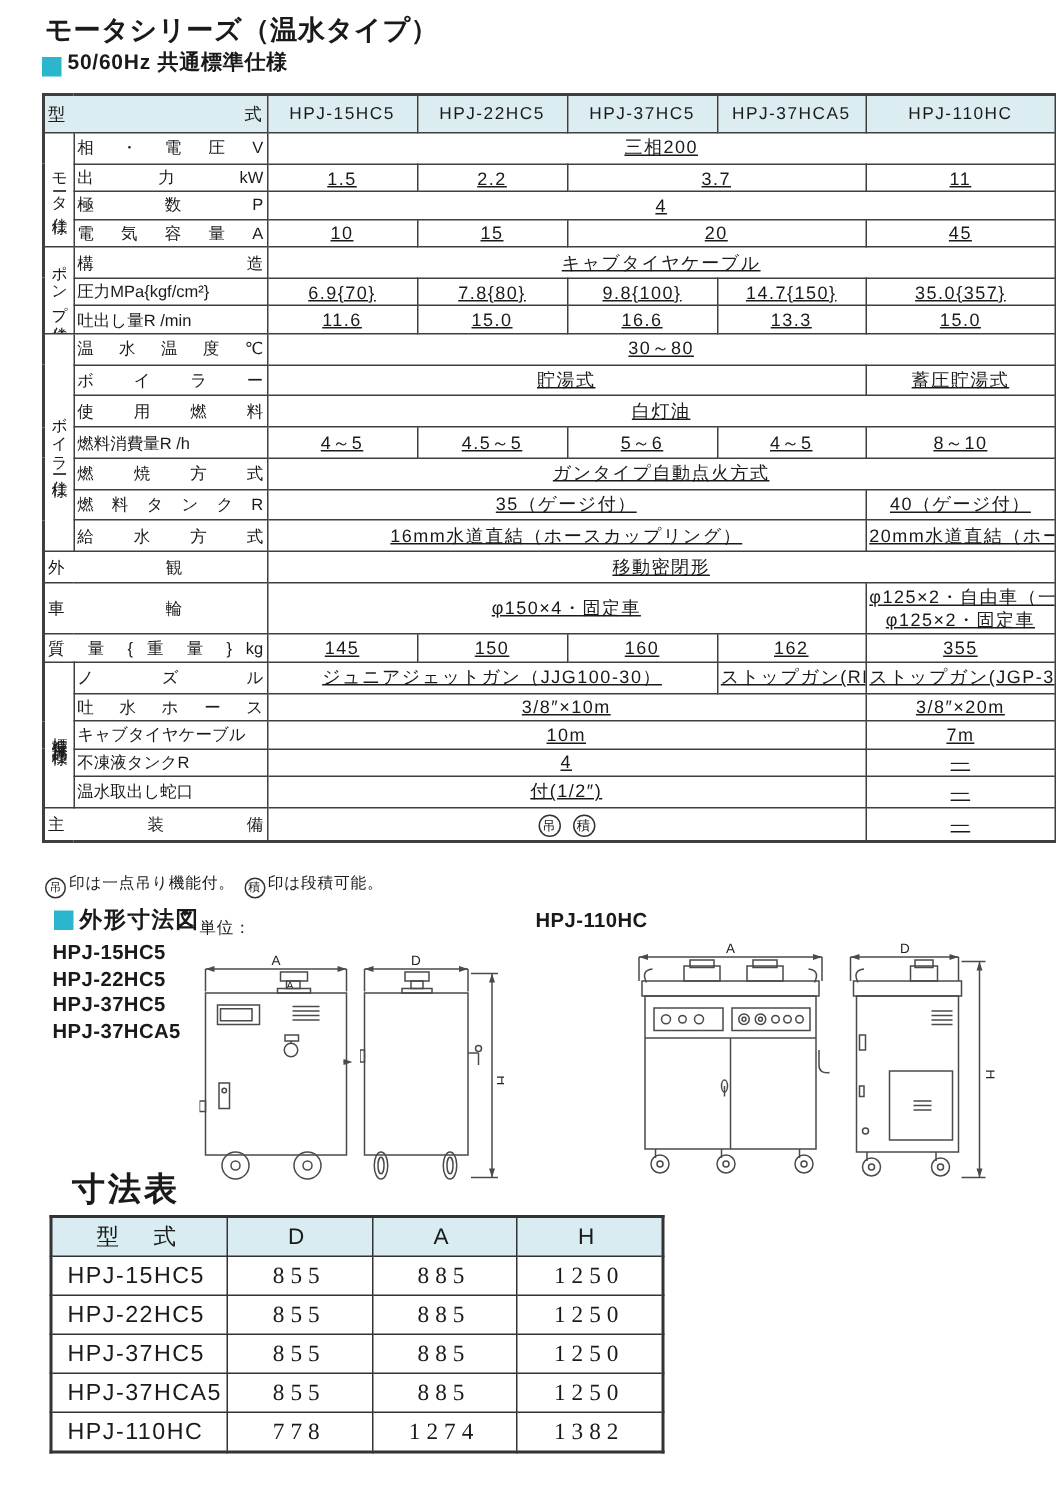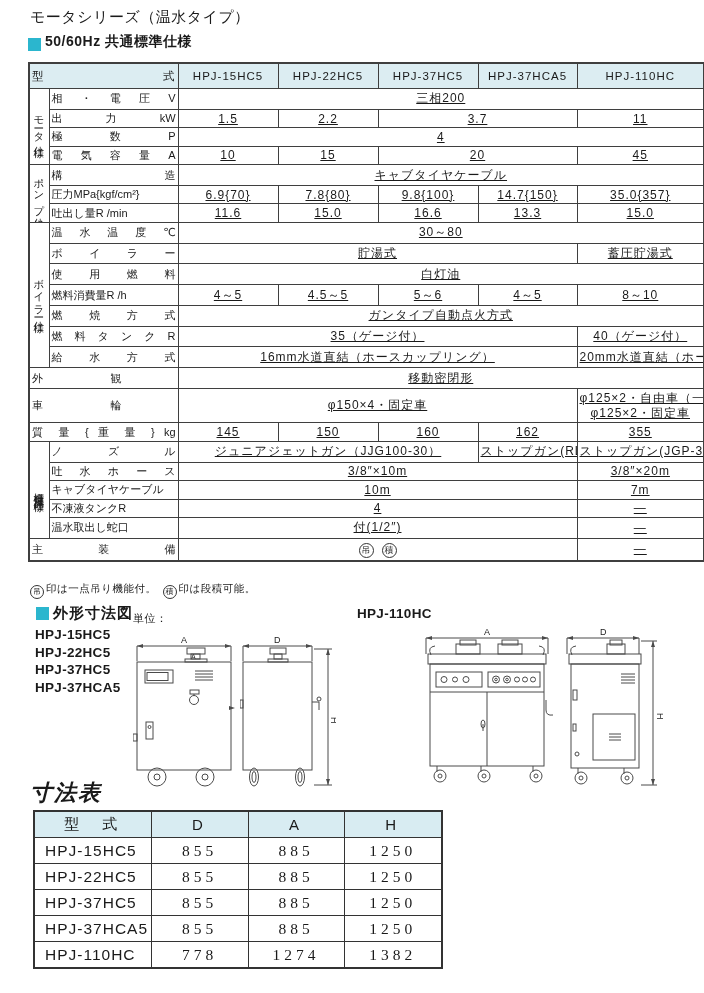--- a/index.html
+++ b/index.html
@@ -2,21 +2,21 @@
 <html><head>
 <meta charset="utf-8">
 <style>
   html,body{margin:0;padding:0;}
   body{
     width:704px;height:993px;position:relative;background:#fff;
     font-family:"Liberation Sans","DejaVu Sans",sans-serif;color:#1a1a1a;
     overflow:hidden;
   }
   
-  .page-title{position:absolute;left:30px;top:8px;font-size:15px;font-weight:400;letter-spacing:.5px;}
+  .page-title{position:absolute;left:30px;top:8px;font-size:18px;font-weight:700;letter-spacing:.5px;}
   .subtitle{position:absolute;left:28px;top:33px;display:flex;align-items:flex-end;font-size:14px;font-weight:700;letter-spacing:.5px;}
   .sq{display:inline-block;width:13px;height:13px;background:#2bb6ce;margin-right:4px;}
   
   table.spec{
     position:absolute;left:28px;top:62px;width:675px;height:500px;
     border-collapse:collapse;table-layout:fixed;
   }
   table.spec th,table.spec td{
     border:1px solid #3f3f3f;padding:0 2px;font-weight:400;
     overflow:hidden;white-space:nowrap;
@@ -42,21 +42,21 @@
   .sec-head{position:absolute;left:36px;top:604px;display:flex;align-items:center;font-size:15px;font-weight:700;letter-spacing:1px;}
   .unit{position:absolute;left:133px;top:611px;font-size:11px;font-weight:400;letter-spacing:.5px;}
   .models{position:absolute;left:35px;top:626px;font-size:13.5px;font-weight:600;line-height:17.5px;letter-spacing:.3px;}
   .model-large{position:absolute;left:357px;top:606px;font-size:13.5px;font-weight:600;letter-spacing:.3px;}
   .draw{position:absolute;}
   .draw line,.draw path,.draw rect,.draw circle,.draw ellipse{stroke:#4a4a4a;fill:none;stroke-width:1;}
   .draw polygon{fill:#4a4a4a;stroke:none;}
   .draw text{fill:#222;font-size:9px;stroke:none;font-family:"Liberation Sans","DejaVu Sans",sans-serif;}
   .draw text.small{font-size:7px;}
   
-  .dim-title{position:absolute;left:30px;top:778px;font-size:22px;font-weight:600;letter-spacing:2px;font-style:italic;}
+  .dim-title{position:absolute;left:48px;top:778px;font-size:22px;font-weight:600;letter-spacing:2px;}
   table.dim{
     position:absolute;left:33px;top:810px;width:408px;
     border-collapse:collapse;table-layout:fixed;border:2px solid #333;
   }
   table.dim th,table.dim td{border:1.5px solid #333;height:25px;padding:0;}
   table.dim th{background:#d8ecf2;font-size:15px;font-weight:400;text-align:center;letter-spacing:4px;}
   table.dim td.model{font-size:15.5px;text-align:left;padding-left:10px;letter-spacing:1px;}
   table.dim td.num{font-size:15.5px;text-align:center;letter-spacing:4px;font-family:Liberation Serif, serif;}
 </style>
 </head>

